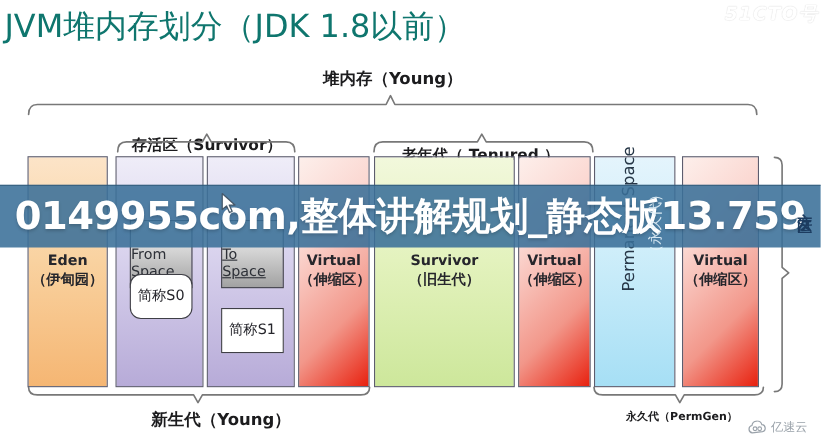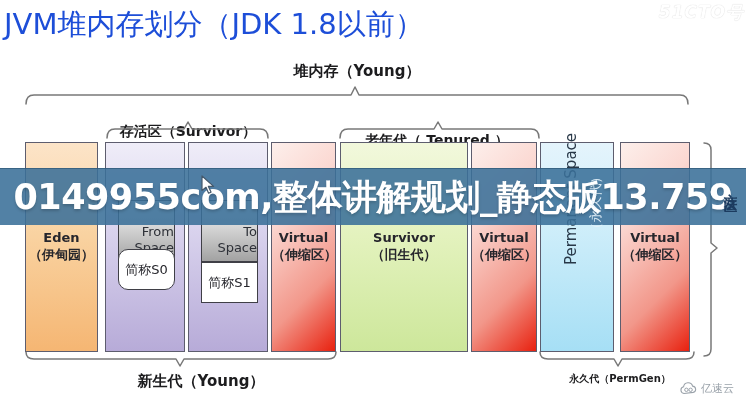--- a/index.html
+++ b/index.html
@@ -4,21 +4,21 @@
 <style>
   html,body{margin:0;padding:0;}
   body{
     width:746px;height:400px;position:relative;overflow:hidden;
     background:#ffffff;
     font-family:"DejaVu Sans","Liberation Sans",sans-serif;
   }
   
   .page-title{
     position:absolute;left:4px;top:5px;
-    font-size:29px;font-weight:500;color:#1d4ed8;letter-spacing:0px;white-space:nowrap;
+    font-size:29px;font-weight:500;color:#0f766e;letter-spacing:0px;white-space:nowrap;
   }
   .site-badge{
     position:absolute;right:2px;top:1px;
     font-size:17px;font-style:italic;font-weight:bold;
     color:#ffffff;text-shadow:0 0 1px #dcdcdc,0 0 1px #dcdcdc;
     letter-spacing:1px;
   }
   
   .br-label{position:absolute;text-align:center;font-weight:bold;color:#1c1c1e;white-space:nowrap;}
   .lbl-heap{left:257px;top:62px;width:200px;font-size:15px;}
@@ -47,31 +47,31 @@
   .col-v3     {left:620px;width:70px;}
   .col-label{
     position:absolute;top:86px;left:0;right:0;text-align:center;
     font-weight:bold;font-size:13px;line-height:17px;color:#26262c;white-space:nowrap;
   }
   
   .space-box{
     position:absolute;width:57px;height:62px;box-sizing:border-box;z-index:12;
     border:1px solid #3f3f46;
     background:linear-gradient(180deg,#f0f0f0 0%,#d9d9d9 40%,#a2a2a2 100%);
-    text-align:right;padding-top:23px;font-size:13px;line-height:16px;color:#2e3138;
+    text-align:left;padding-top:23px;font-size:13px;line-height:16px;color:#2e3138;
   }
   .box-from{left:118px;top:200px;}
-  .box-to  {left:201px;top:200px;}
+  .box-to  {left:201px;top:200px;text-decoration:underline;}
   .tag-box{
     position:absolute;width:57px;height:41px;box-sizing:border-box;z-index:12;
     border:1px solid #3f3f46;background:#ffffff;
     text-align:center;line-height:39px;font-size:13px;color:#26262c;
   }
   .tag-s0{left:118px;top:249px;border-radius:10px;}
-  .tag-s1{left:201px;top:262px;}
+  .tag-s1{left:201px;top:280px;}
   
   .perm-vertical{
     position:absolute;left:510px;top:197px;width:120px;height:16px;
     transform:rotate(-90deg);text-align:center;
     font-size:15px;color:#273747;z-index:11;white-space:nowrap;
   }
   .perm-vertical-faint{
     position:absolute;left:534px;top:196px;width:120px;height:14px;
     transform:rotate(-90deg);text-align:center;
     font-size:13px;color:rgba(228,242,250,0.9);z-index:30;white-space:nowrap;

